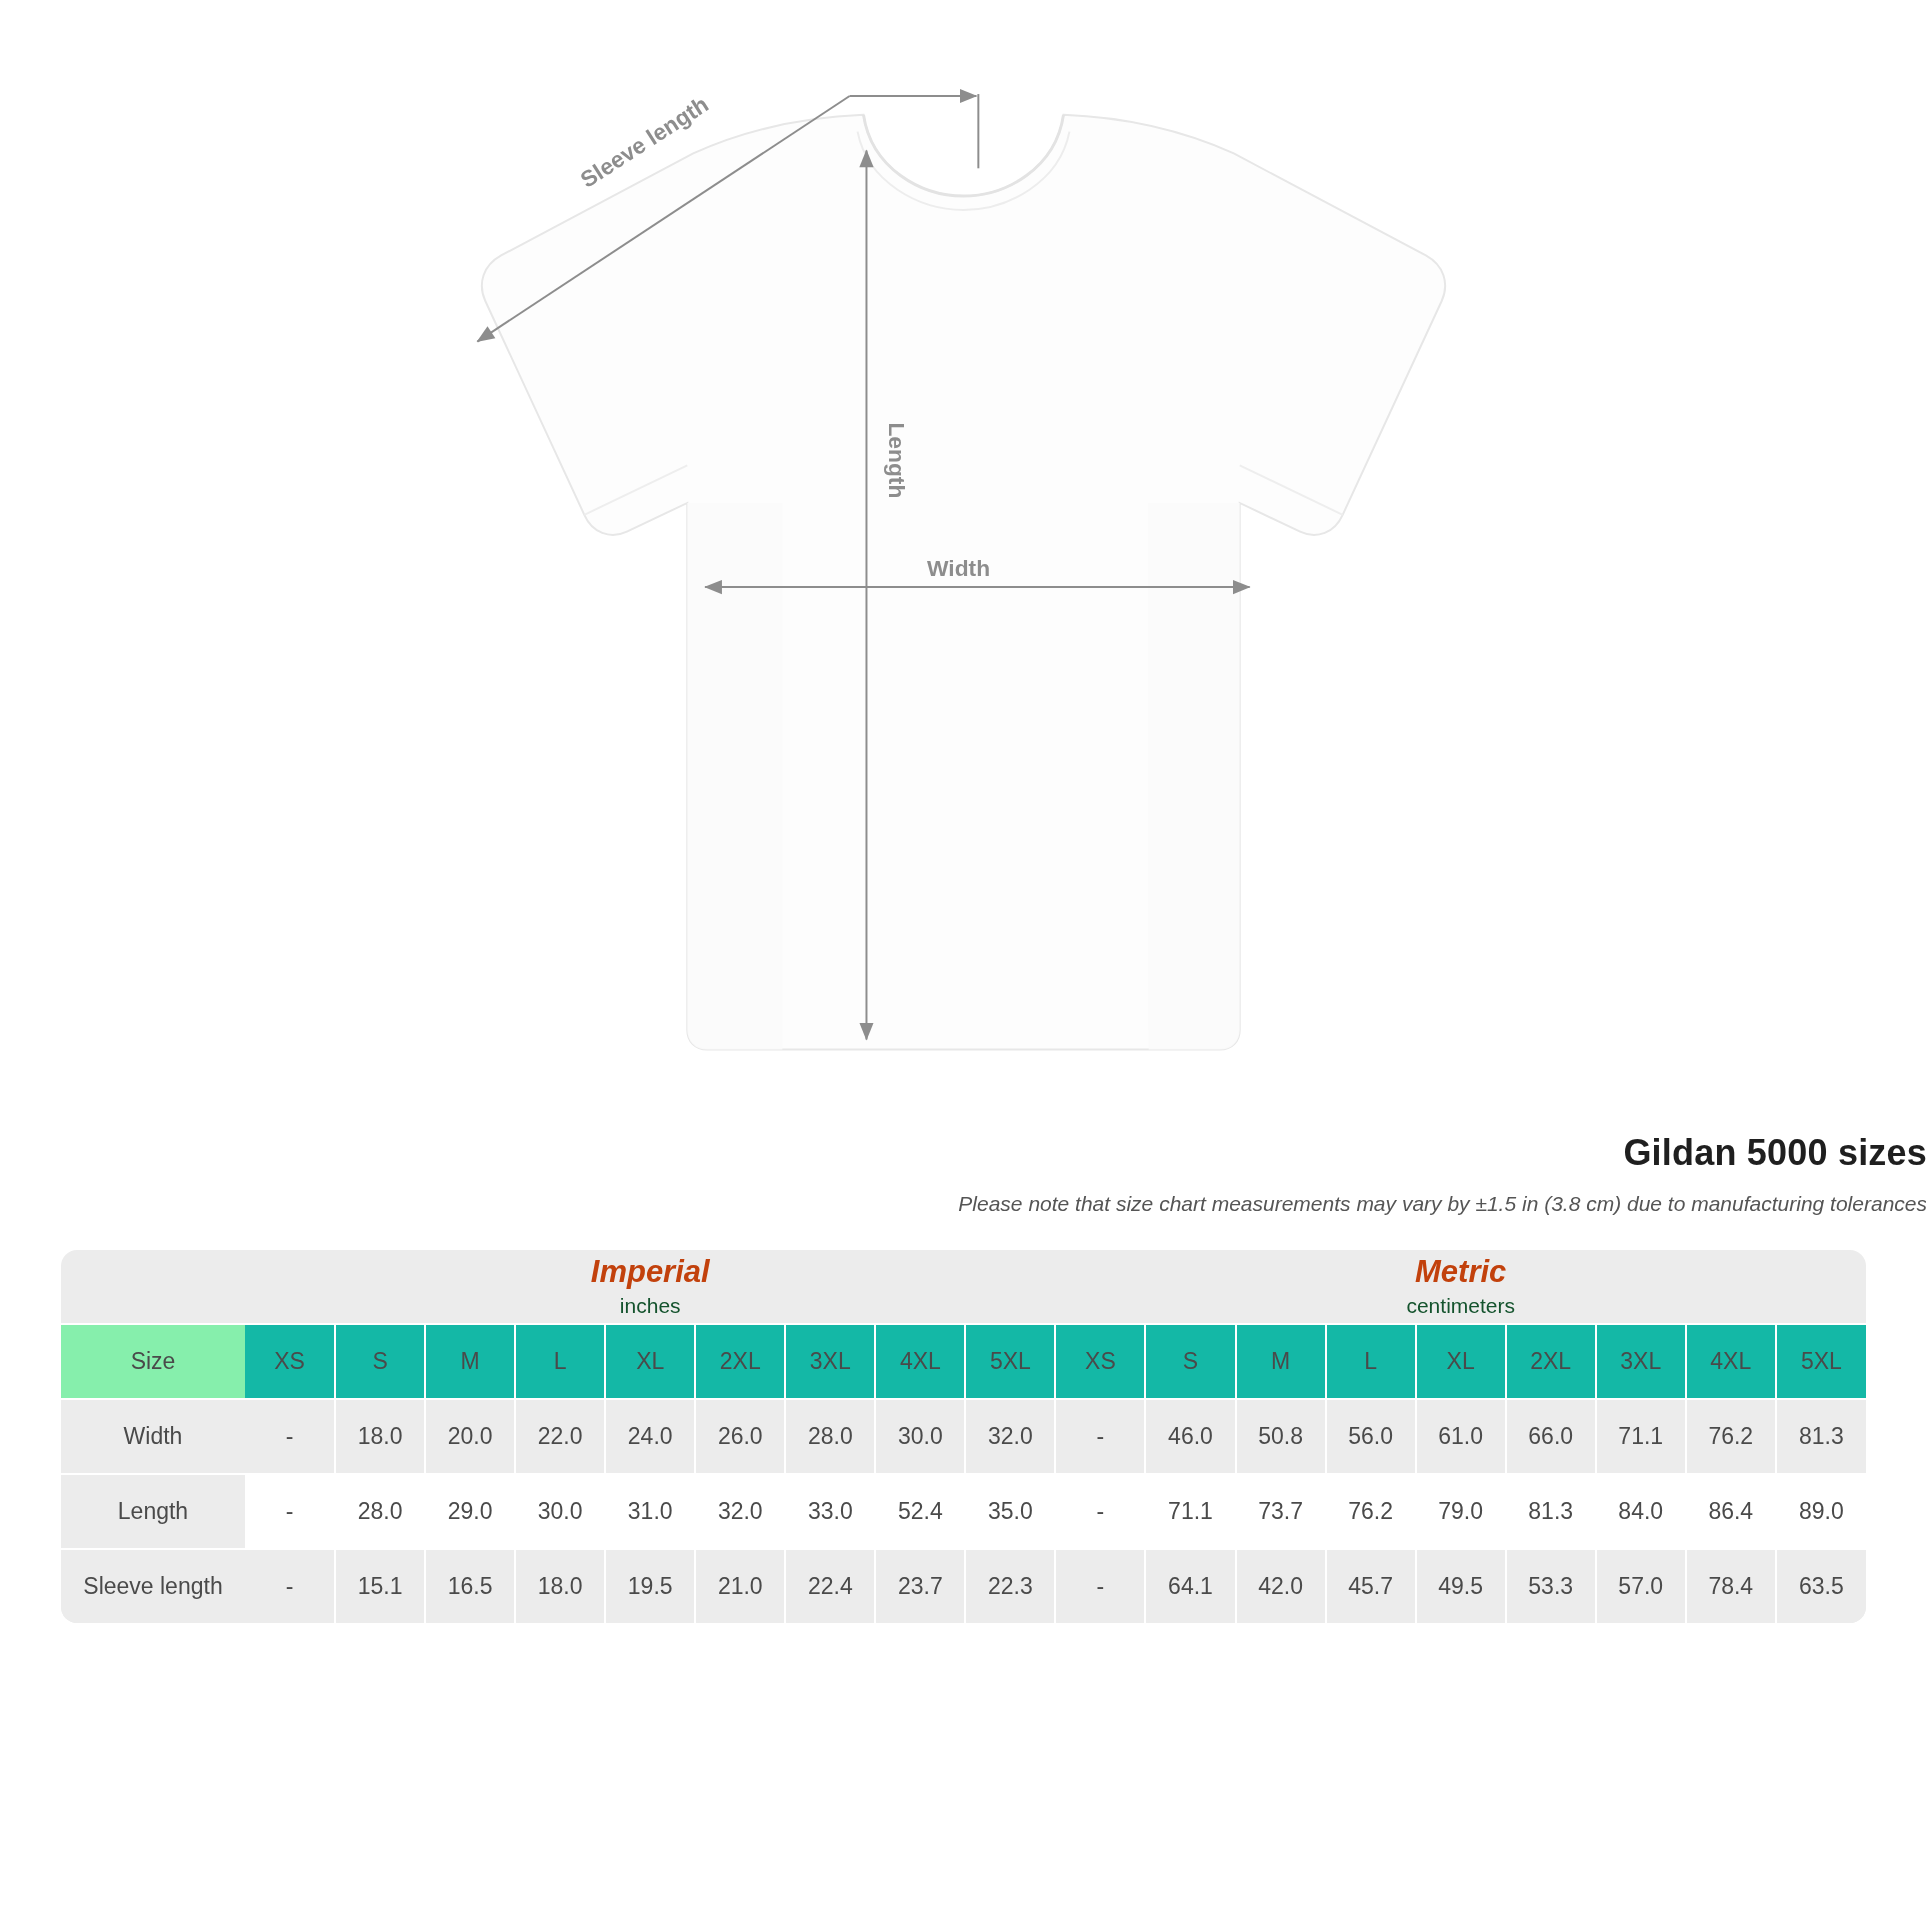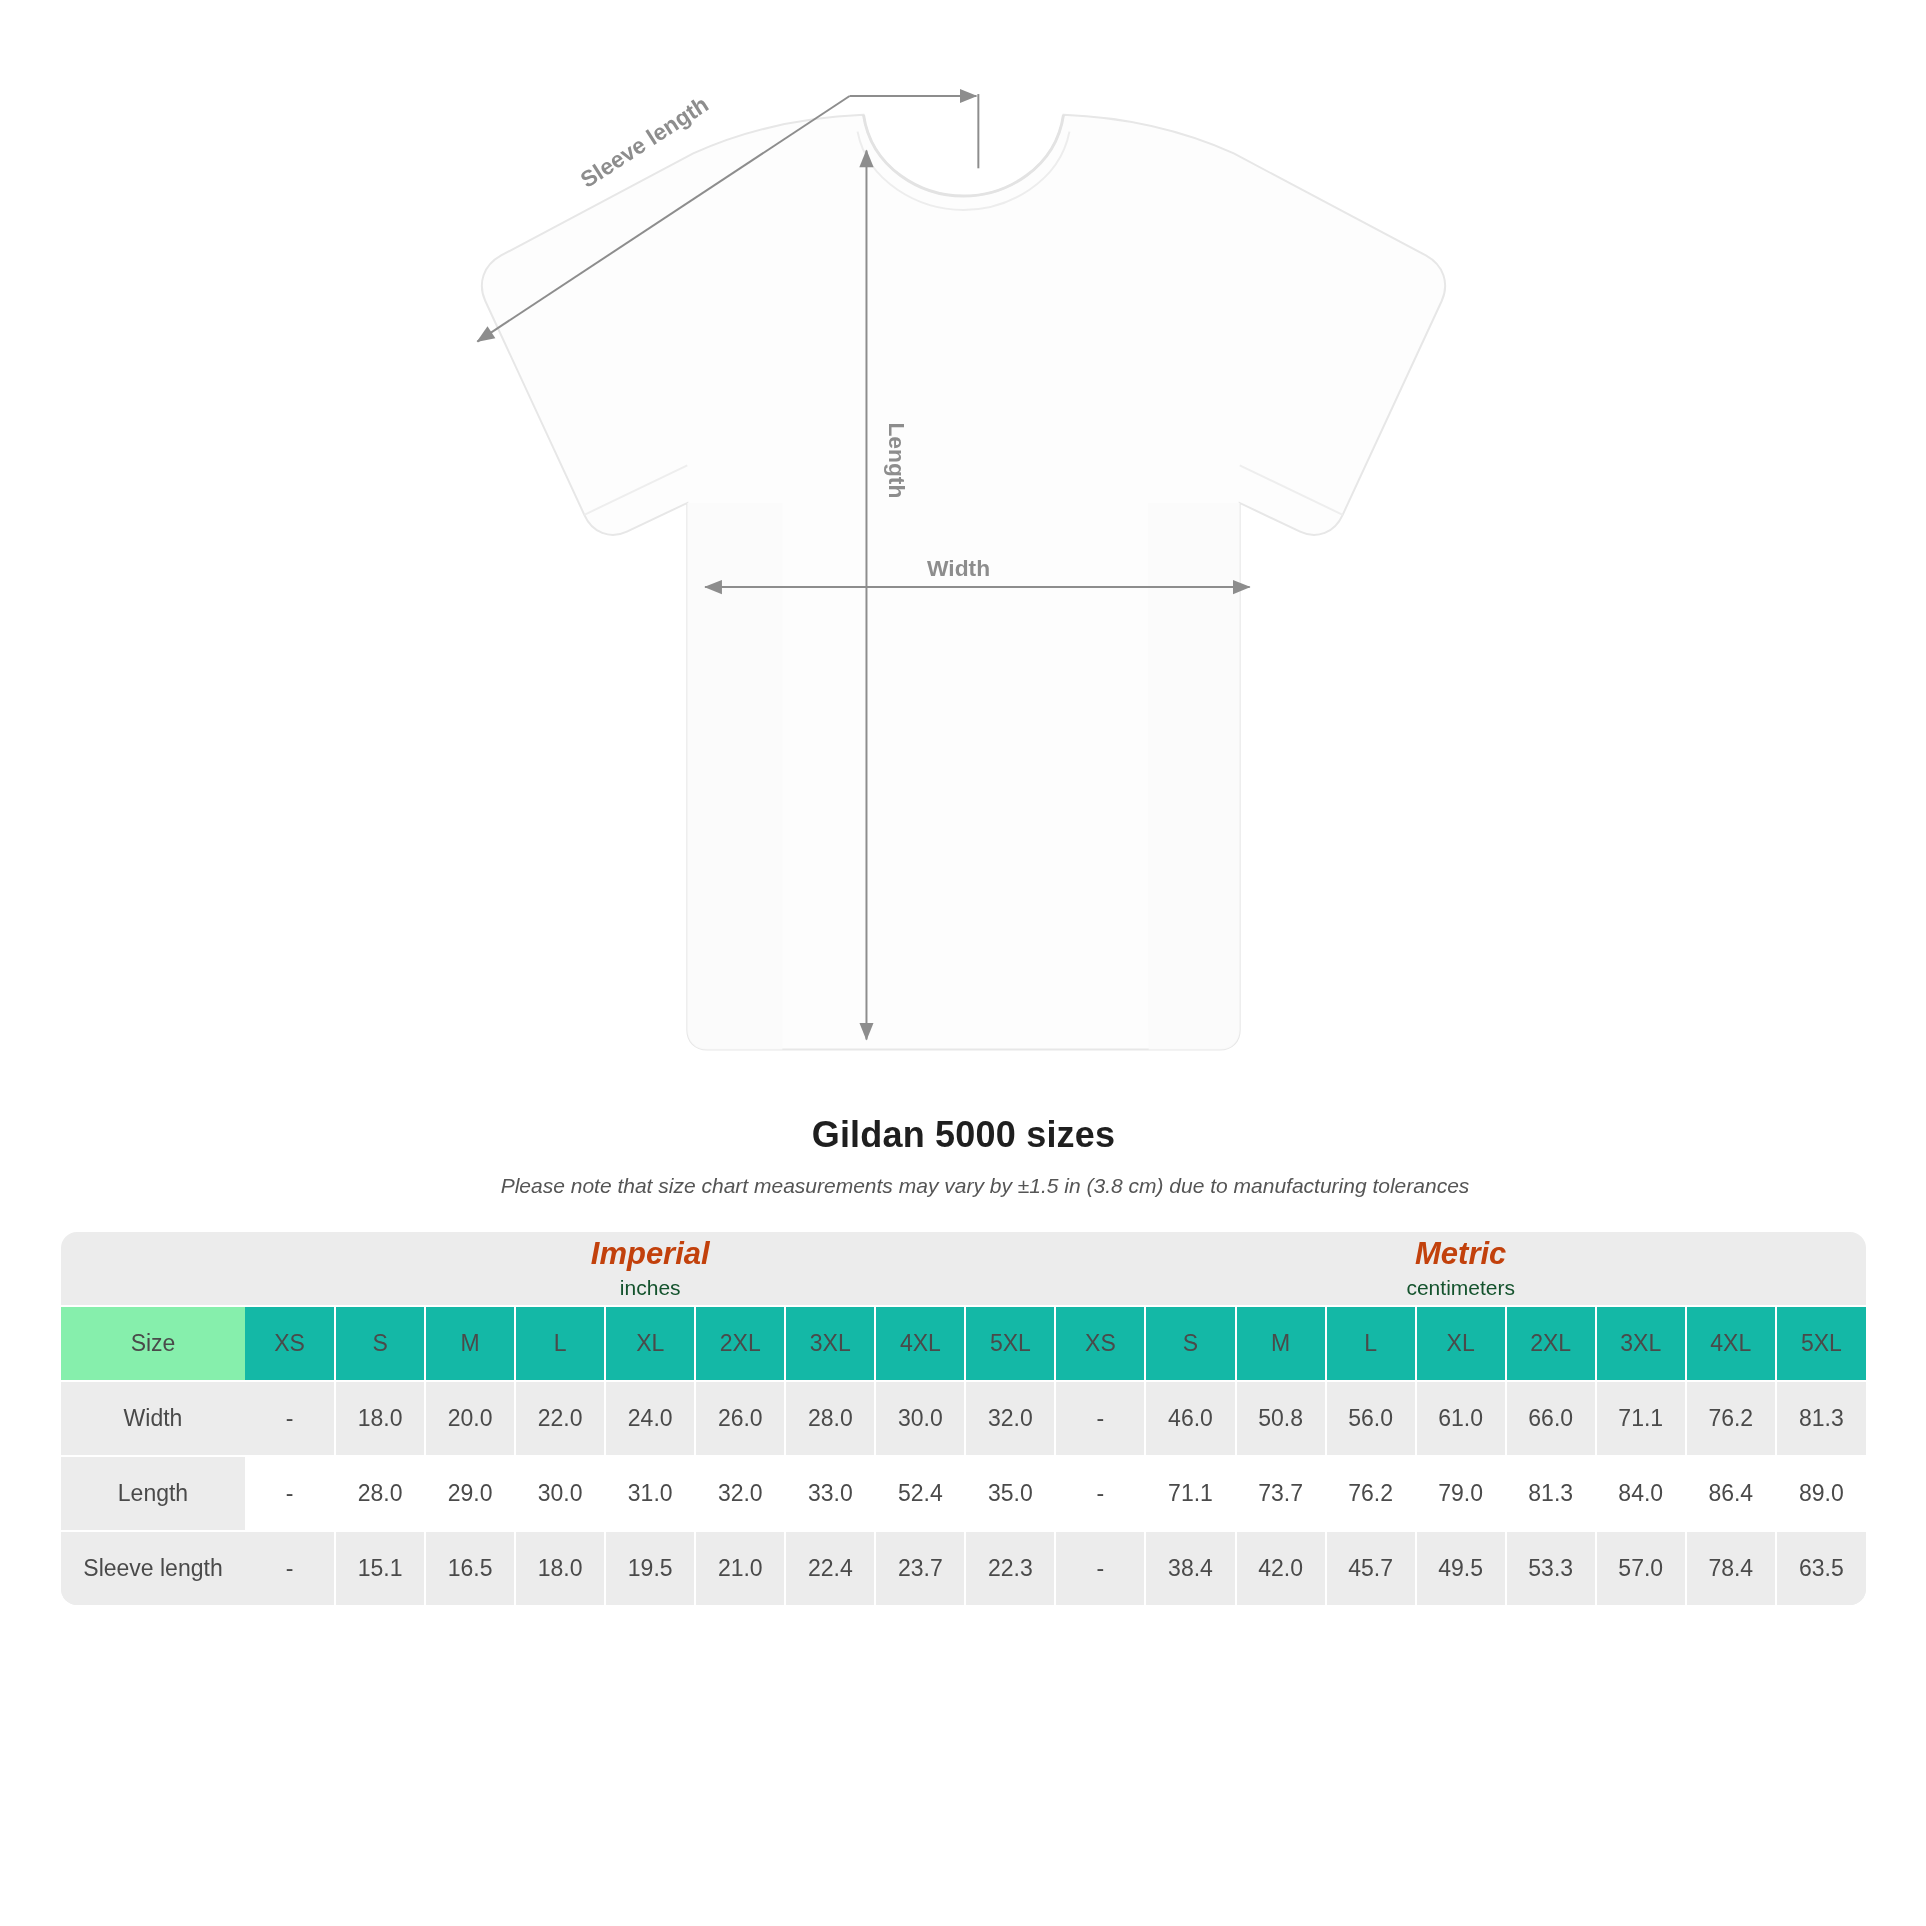--- a/index.html
+++ b/index.html
@@ -27,22 +27,22 @@
     height: 1094px;
   }
   .shirt-svg {
     position: absolute;
     left: 0;
     top: 0;
   }
 
   
   .titles {
-    text-align: center;
-    margin-top: 20px;
+    text-align: right;
+    margin-top: 38px;
   }
   .chart-title {
     font-size: 36px;
     font-weight: bold;
     color: #1f1f1f;
     letter-spacing: 0.2px;
   }
   .chart-note {
     font-size: 21px;
     font-style: italic;
@@ -286,21 +286,21 @@
           <td class="hline">-</td>
           <td class="hline vline">15.1</td>
           <td class="hline vline">16.5</td>
           <td class="hline vline">18.0</td>
           <td class="hline vline">19.5</td>
           <td class="hline vline">21.0</td>
           <td class="hline vline">22.4</td>
           <td class="hline vline">23.7</td>
           <td class="hline vline">22.3</td>
           <td class="hline vline">-</td>
-          <td class="hline vline">38.4</td>
+          <td class="hline vline">64.1</td>
           <td class="hline vline">42.0</td>
           <td class="hline vline">45.7</td>
           <td class="hline vline">49.5</td>
           <td class="hline vline">53.3</td>
           <td class="hline vline">57.0</td>
           <td class="hline vline">78.4</td>
           <td class="hline vline">63.5</td>
         </tr>
       </tbody>
     </table>

